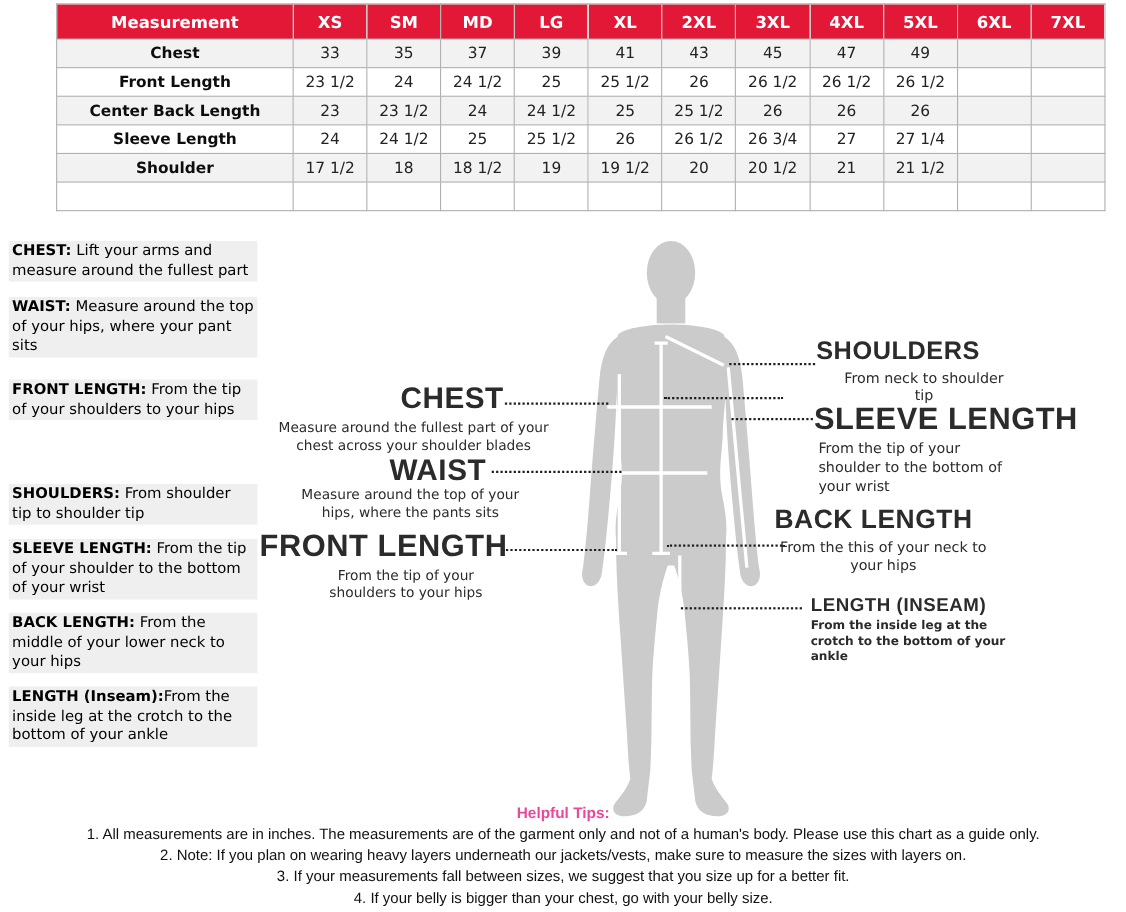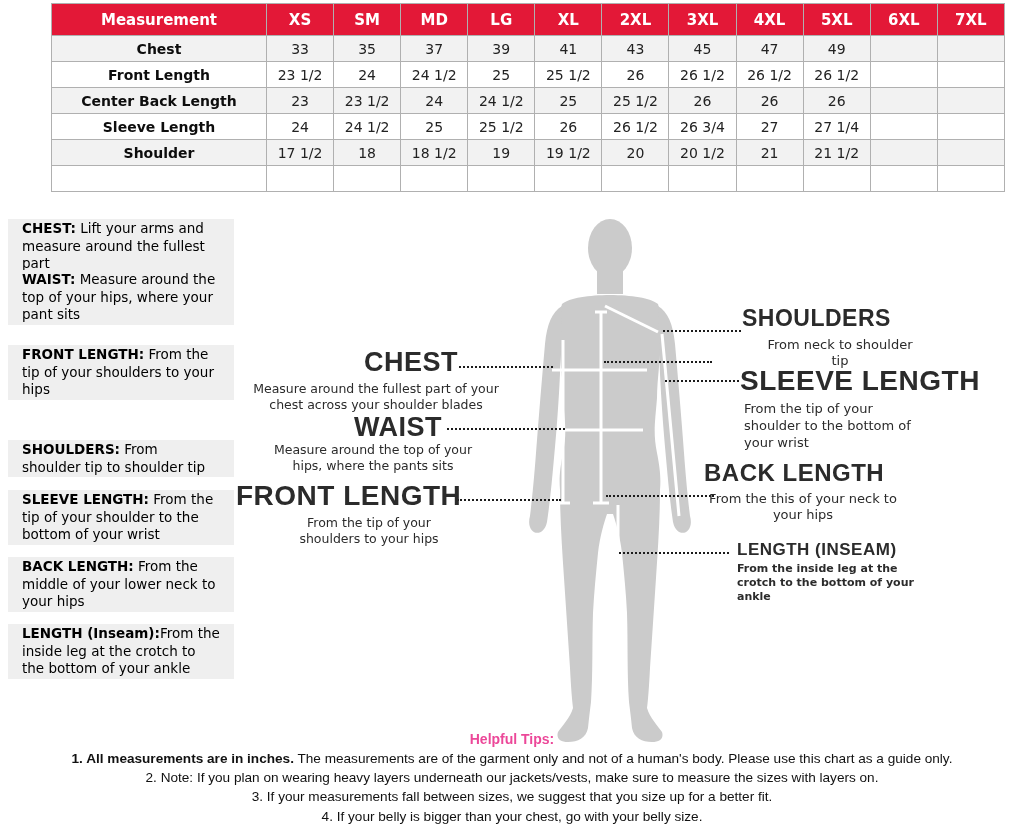--- a/index.html
+++ b/index.html
@@ -17,21 +17,21 @@
     background:#e31837;color:#ffffff;font-size:15px;font-weight:bold;height:31px;
   }
   .size-table col.meas{width:215px;}
   .size-table tbody tr{height:26px;background:#ffffff;}
   .size-table tbody tr:nth-child(odd){background:#f2f2f2;}
   .size-table tbody th{font-weight:bold;color:#0d0d0d;font-size:14px;}
   .size-table tbody td{font-size:14px;color:#222;}
   
   .def{
     position:absolute;left:8px;width:226px;box-sizing:border-box;
-    font-size:13.5px;line-height:17.5px;color:#000;background:#efefef;padding:1px 14px;
+    font-size:13.5px;line-height:17.5px;color:#000;background:#efefef;padding:1px 3px;
   }
   .def b{font-weight:bold;}
   
   .biglabel{
     position:absolute;font-family:"Liberation Sans",sans-serif;font-weight:bold;
     color:#2b2b2b;letter-spacing:0.5px;white-space:nowrap;z-index:3;
   }
   .caption{
     position:absolute;font-size:12.5px;color:#2b2b2b;text-align:center;line-height:16px;z-index:3;
   }
@@ -39,21 +39,21 @@
   .silhouette{position:absolute;left:510px;top:218px;z-index:1;}
   
   .tips-heading{
     position:absolute;left:0;top:731px;width:1024px;text-align:center;
     font-family:"Liberation Sans",sans-serif;font-weight:bold;font-size:14px;color:#ec4899;z-index:0;
   }
   .tips{
     position:absolute;left:0;top:749px;width:1024px;text-align:center;
     font-family:"Liberation Sans",sans-serif;font-size:13.6px;color:#111;line-height:19.2px;z-index:0;
   }
-  .tips b{font-weight:bold;}
+  .tips b{font-weight:normal;}
 </style>
 </head>
 <body>
 
 <table class="size-table">
   <colgroup>
       <col class="meas">
     </colgroup>
   <thead>
       <tr>

